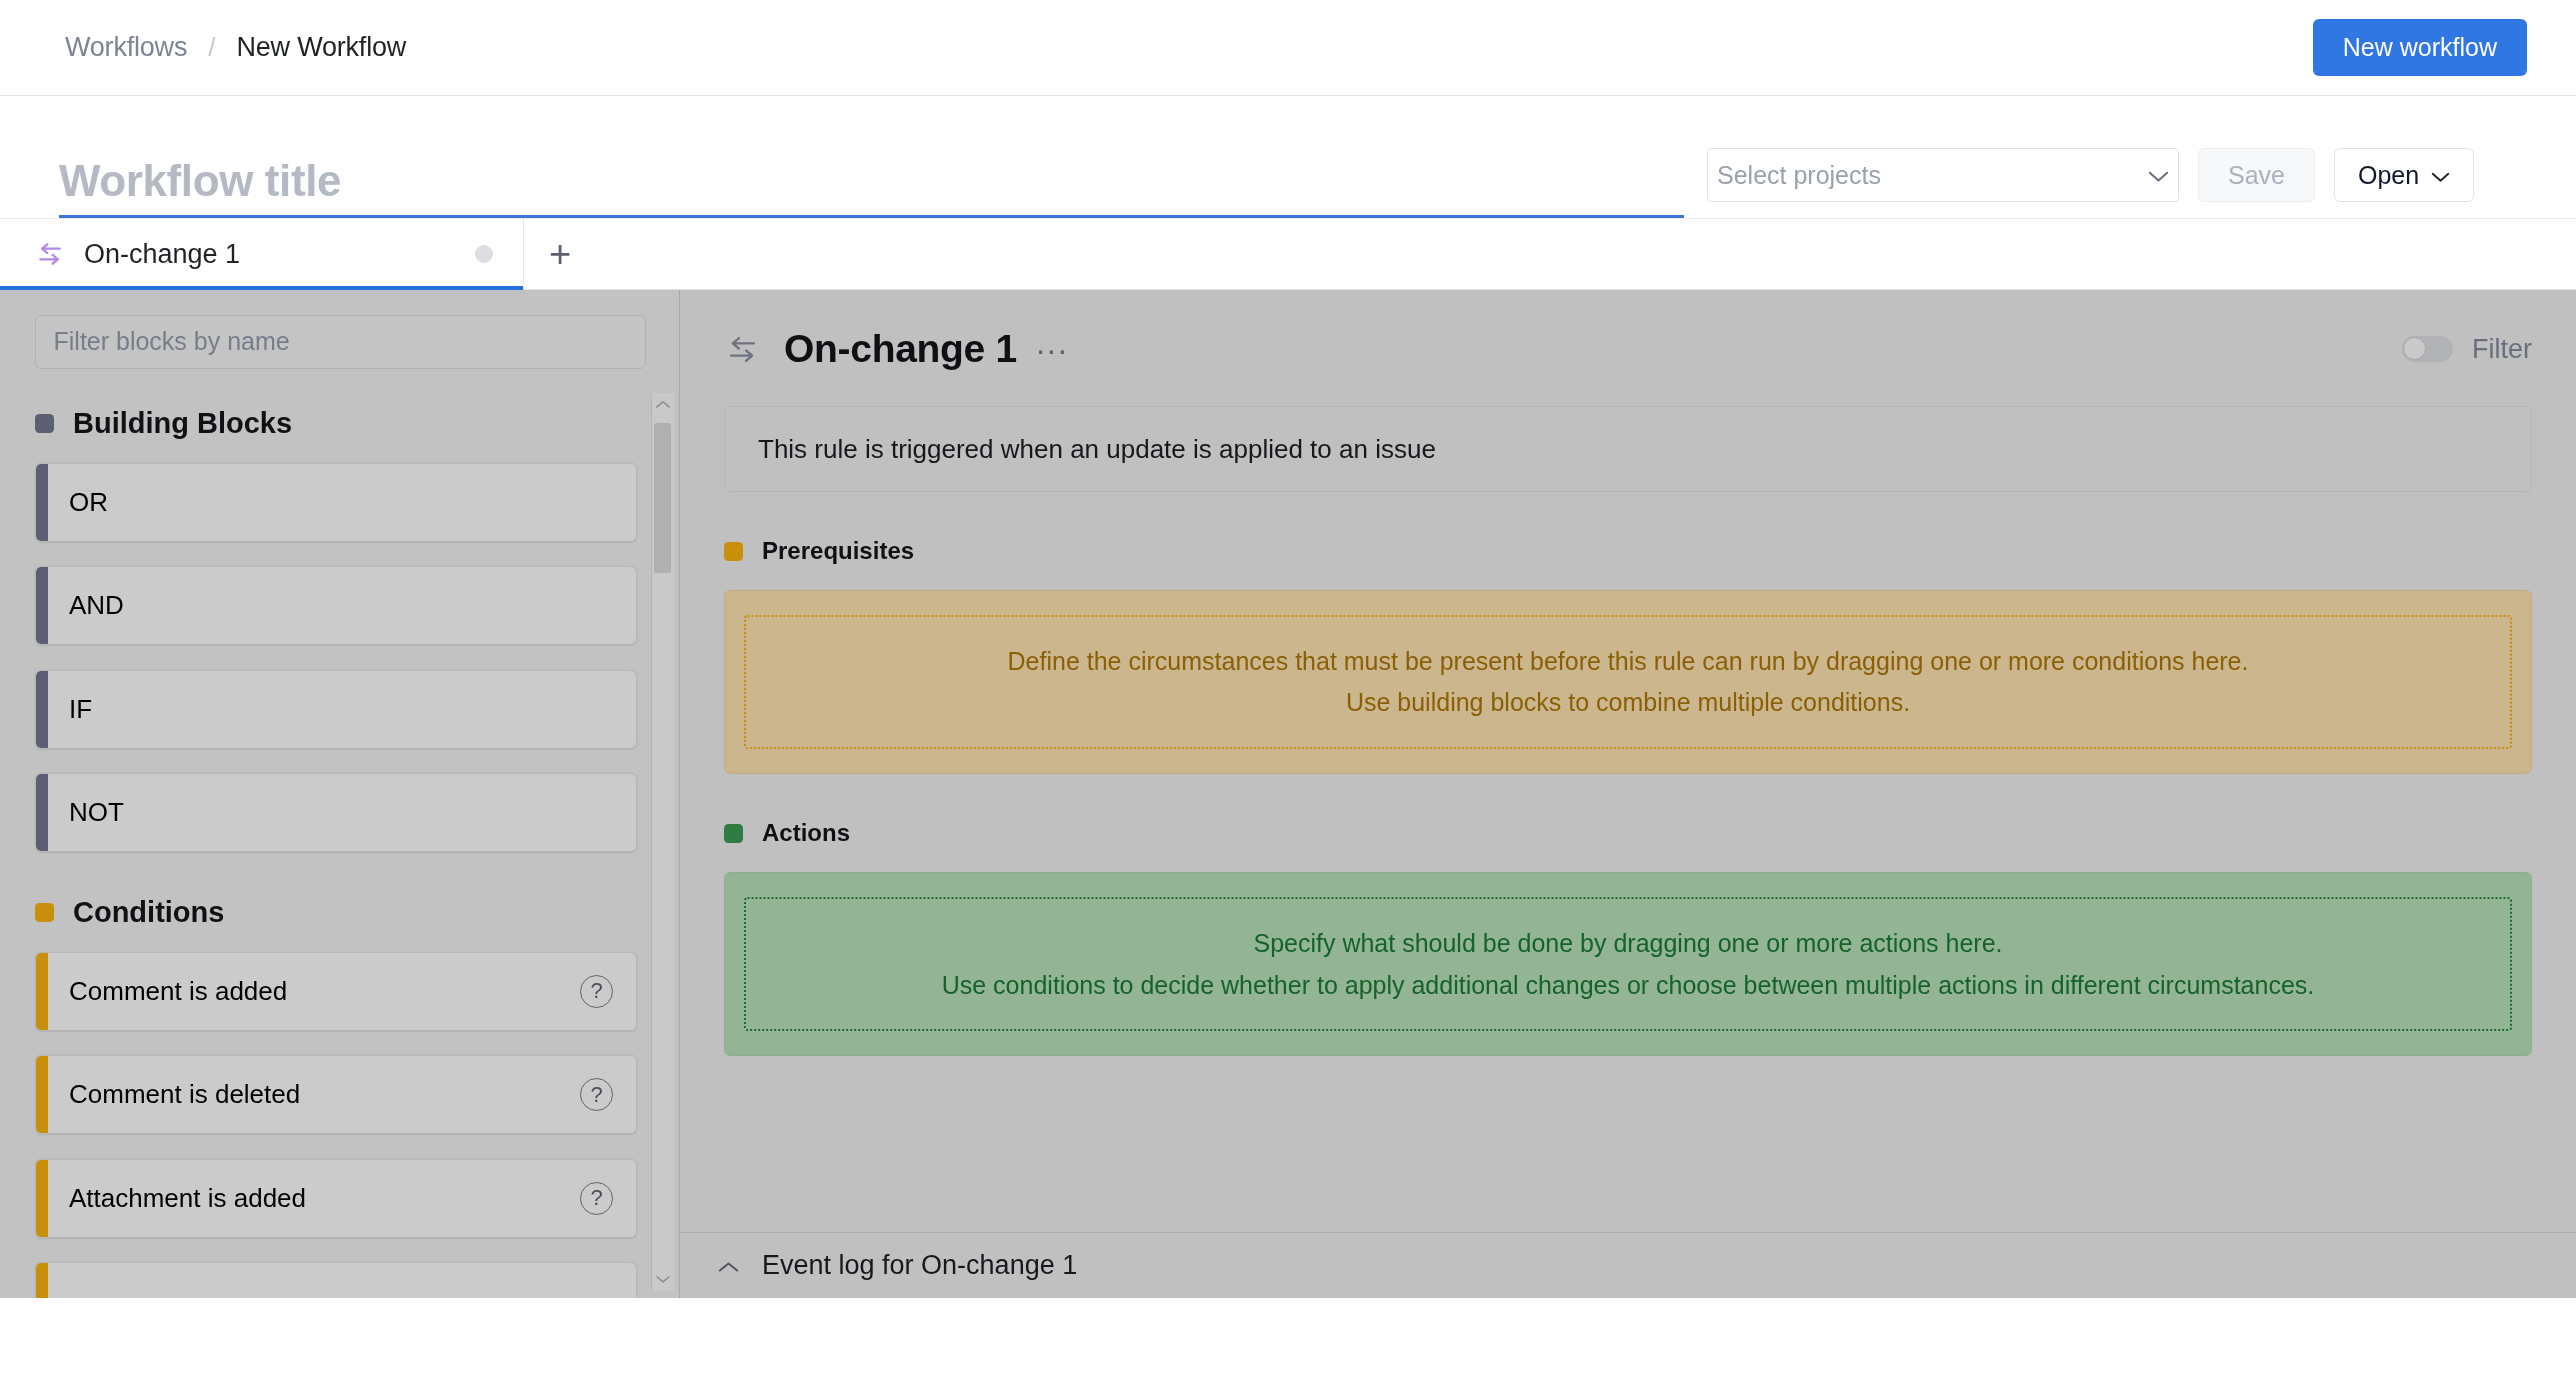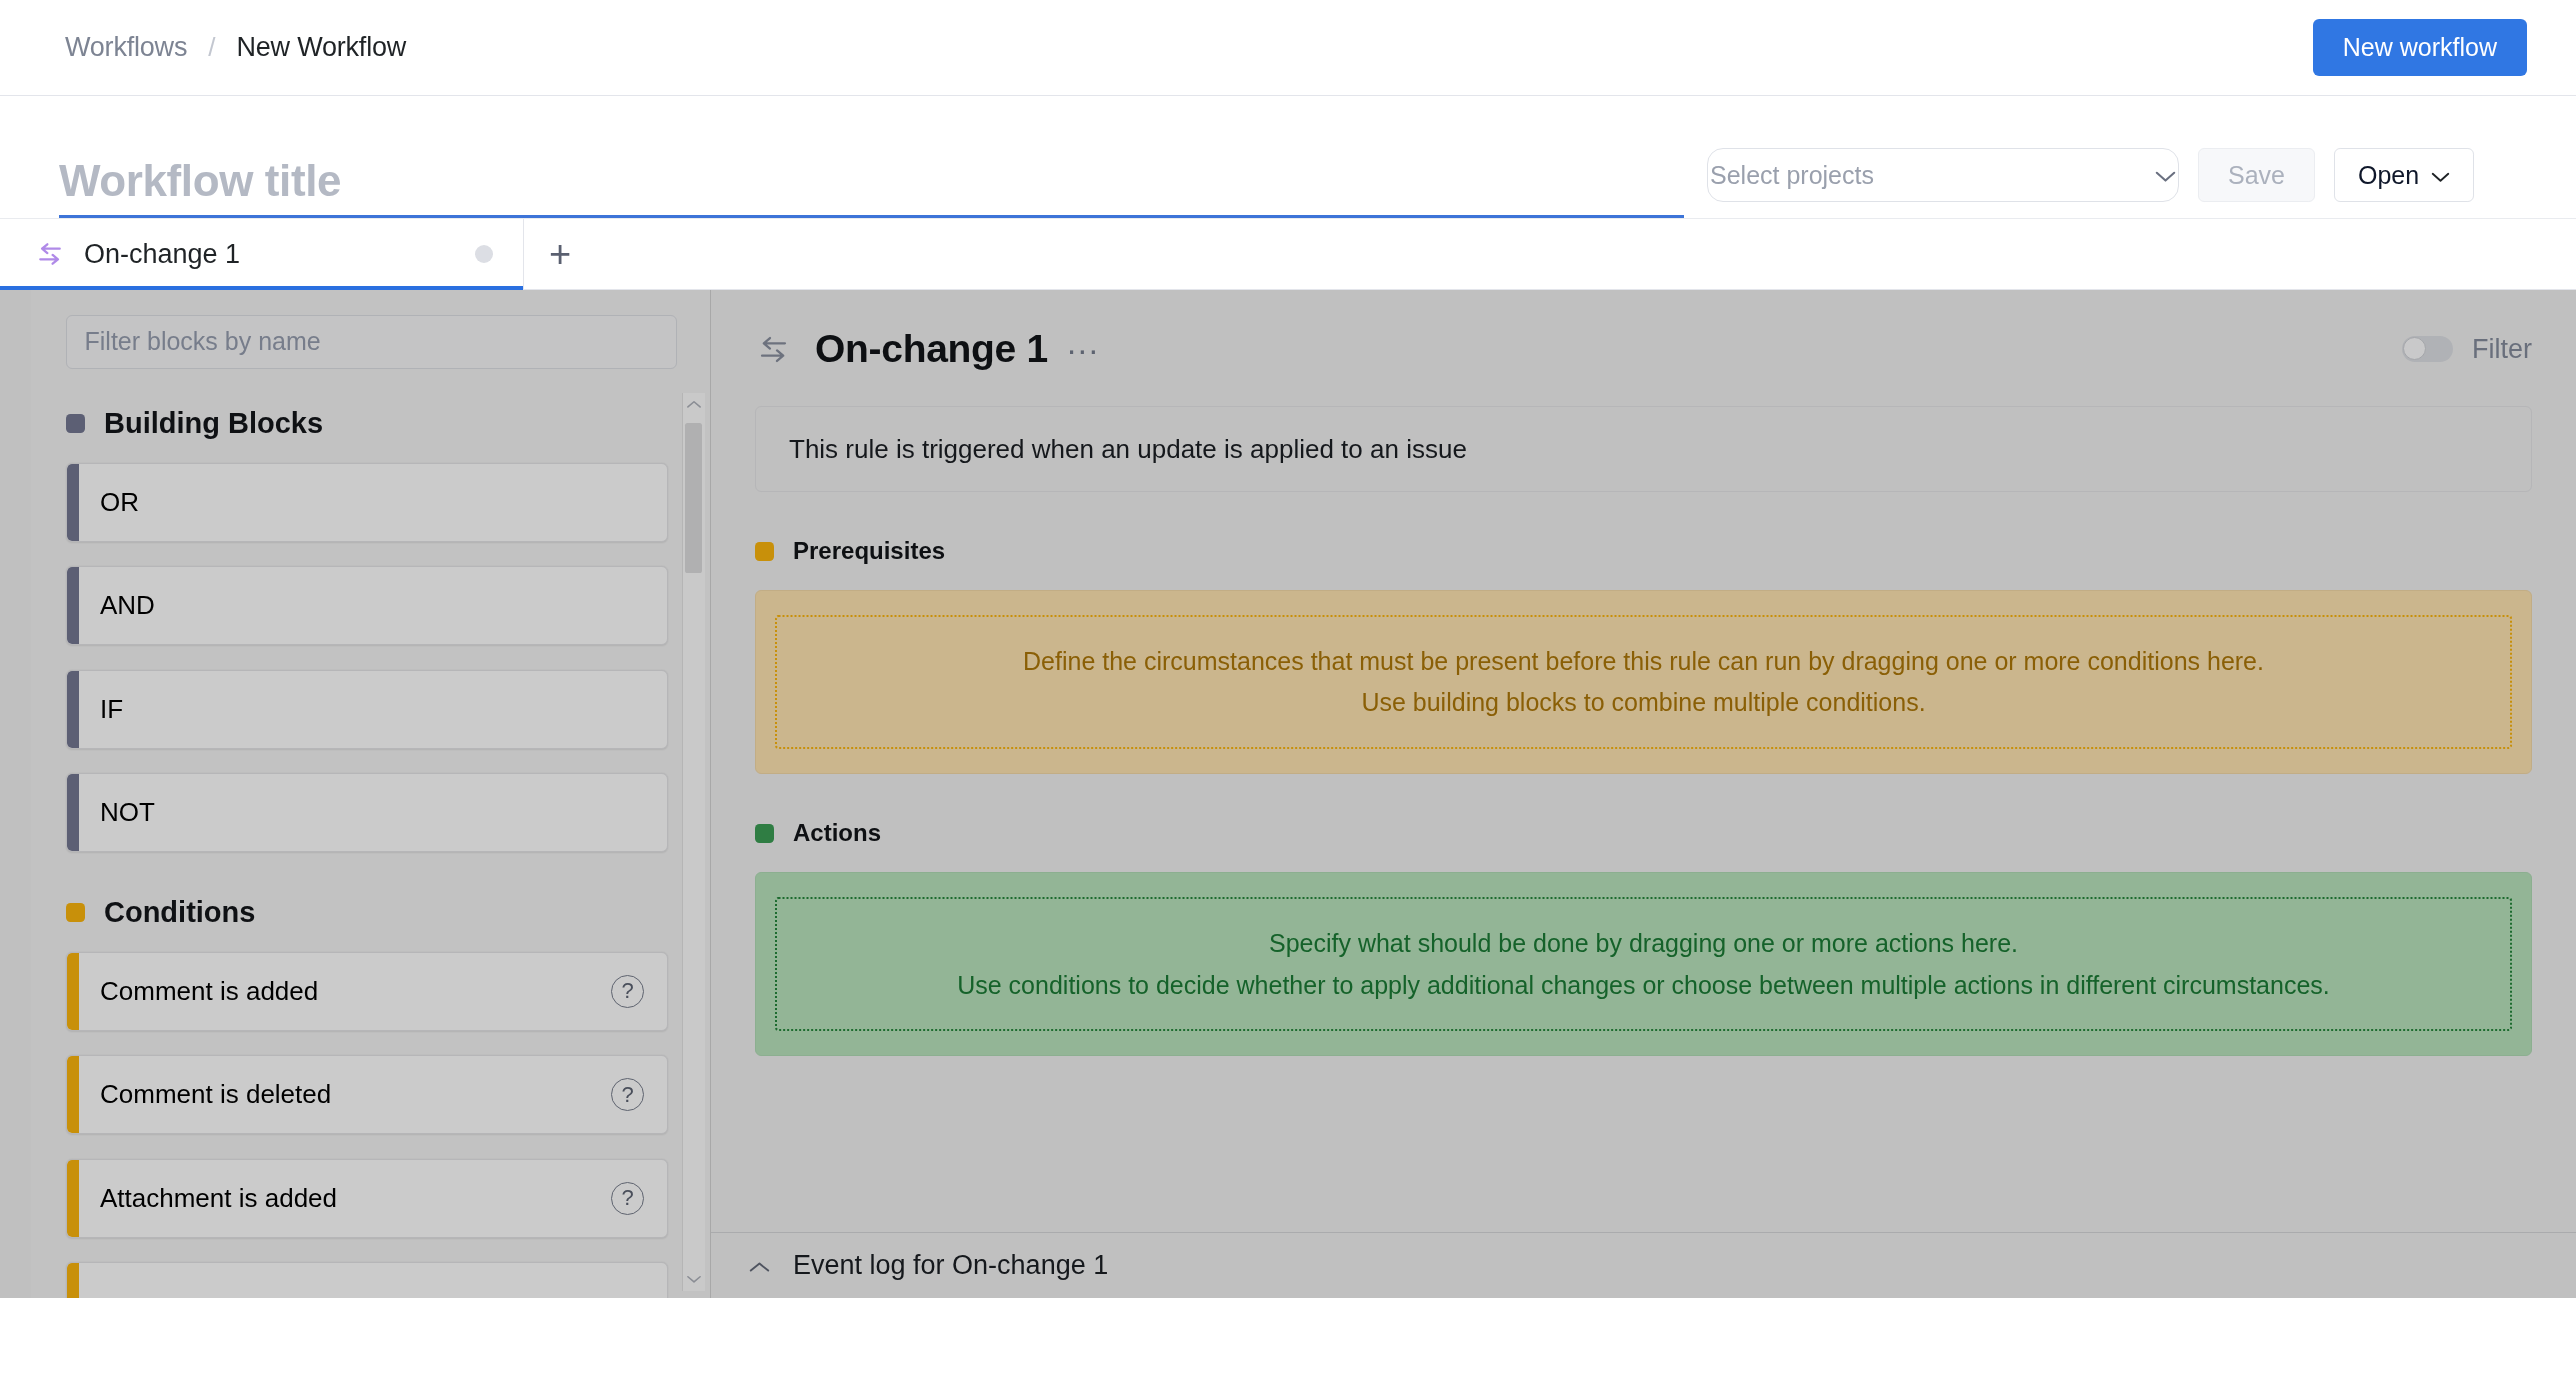--- a/index.html
+++ b/index.html
@@ -73,24 +73,24 @@
     letter-spacing: -0.4px;
   }
   .title-input::placeholder { color: #b4b9c4; font-weight: bold; }
 
   .title-controls { display: flex; align-items: center; gap: 19px; padding-bottom: 15.7px; }
 
   .select-projects {
     width: 472px;
     height: 54px;
     border: 1.7px solid #dfe2e8;
-    border-radius: 16px;
-    display: flex;
-    align-items: center;
-    padding: 0 2px;
+    border-radius: 4px;
+    display: flex;
+    align-items: center;
+    padding: 0 9px;
     background: #ffffff;
     cursor: pointer;
   }
   .select-projects .sp-text { flex: 1; font-size: 25px; color: #9aa0ad; }
   .chev { color: #6a7080; font-size: 21px; line-height: 1; }
 
   .btn-save {
     width: 117px;
     height: 54px;
     border: 1.7px solid #ebedf1;
@@ -159,21 +159,20 @@
     cursor: pointer;
     font-weight: 300;
   }
 
   
   .workspace {
     height: 1008px;
     display: flex;
     background: #c0c0c0;
     position: relative;
-    padding-left: 31px;
   }
 
   
   .palette {
     width: 680px;
     border-right: 1.7px solid #a8a8a8;
     display: flex;
     flex-direction: column;
     position: relative;
     background: #c2c2c2;

